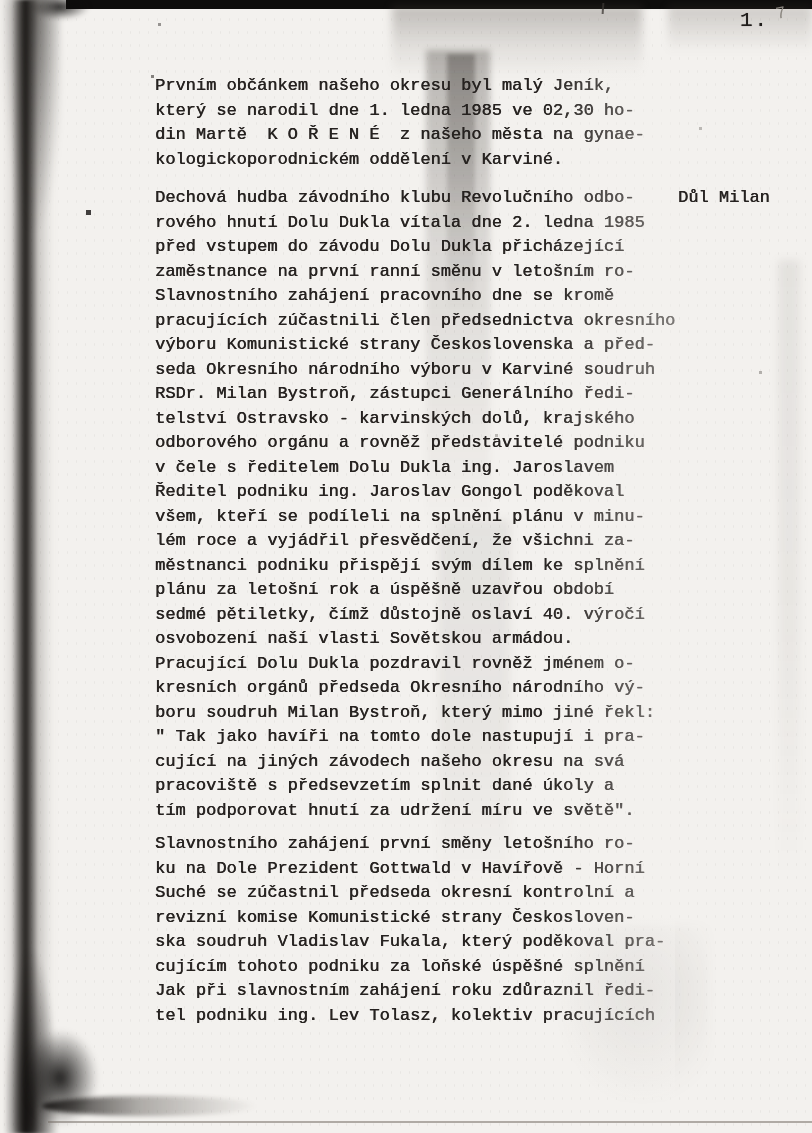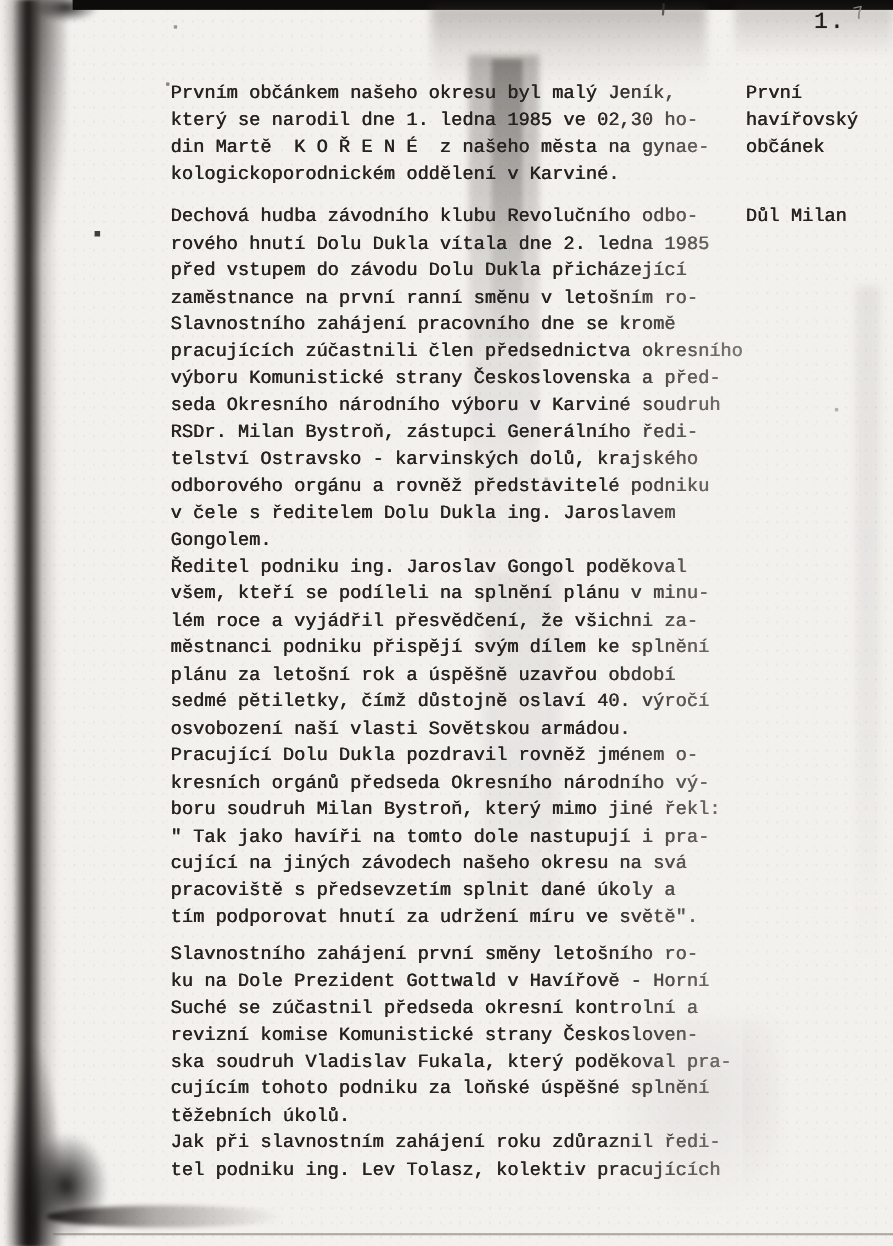--- a/index.html
+++ b/index.html
@@ -102,25 +102,20 @@
   <div class="stray-tick"></div>
 
   <div class="doc" id="doc">
       <div class="para" style="margin-top: 0px;">
         <div class="text">
           <div class="line">Prvním občánkem našeho okresu byl malý Jeník,</div>
           <div class="line">který se narodil dne 1. ledna 1985 ve 02,30 ho-</div>
           <div class="line">din Martě  K O Ř E N É  z našeho města na gynae-</div>
           <div class="line">kologickoporodnickém oddělení v Karviné.</div>
         </div>
-        <div class="note">
-          <div class="note-line">První</div>
-          <div class="note-line">havířovský</div>
-          <div class="note-line">občánek</div>
-        </div>
       </div>
       <div class="para" style="margin-top: 14px;">
         <div class="text">
           <div class="line">Dechová hudba závodního klubu Revolučního odbo-</div>
           <div class="line">rového hnutí Dolu Dukla vítala dne 2. ledna 1985</div>
           <div class="line">před vstupem do závodu Dolu Dukla přicházející</div>
           <div class="line">zaměstnance na první ranní směnu v letošním ro-</div>
         </div>
         <div class="note">
           <div class="note-line">Důl Milan</div>
@@ -129,21 +124,20 @@
       <div class="para" style="margin-top: 0px;">
         <div class="text">
           <div class="line">Slavnostního zahájení pracovního dne se kromě</div>
           <div class="line">pracujících zúčastnili člen předsednictva okresního</div>
           <div class="line">výboru Komunistické strany Československa a před-</div>
           <div class="line">seda Okresního národního výboru v Karviné soudruh</div>
           <div class="line">RSDr. Milan Bystroň, zástupci Generálního ředi-</div>
           <div class="line">telství Ostravsko - karvinských dolů, krajského</div>
           <div class="line">odborového orgánu a rovněž představitelé podniku</div>
           <div class="line">v čele s ředitelem Dolu Dukla ing. Jaroslavem</div>
-          <div class="line">Gongolem.</div>
           <div class="line">Ředitel podniku ing. Jaroslav Gongol poděkoval</div>
           <div class="line">všem, kteří se podíleli na splnění plánu v minu-</div>
           <div class="line">lém roce a vyjádřil přesvědčení, že všichni za-</div>
           <div class="line">městnanci podniku přispějí svým dílem ke splnění</div>
           <div class="line">plánu za letošní rok a úspěšně uzavřou období</div>
           <div class="line">sedmé pětiletky, čímž důstojně oslaví 40. výročí</div>
           <div class="line">osvobození naší vlasti Sovětskou armádou.</div>
           <div class="line">Pracující Dolu Dukla pozdravil rovněž jménem o-</div>
           <div class="line">kresních orgánů předseda Okresního národního vý-</div>
           <div class="line">boru soudruh Milan Bystroň, který mimo jiné řekl:</div>
@@ -155,21 +149,20 @@
         <div class="note"></div>
       </div>
       <div class="para" style="margin-top: 9px;">
         <div class="text">
           <div class="line">Slavnostního zahájení první směny letošního ro-</div>
           <div class="line">ku na Dole Prezident Gottwald v Havířově - Horní</div>
           <div class="line">Suché se zúčastnil předseda okresní kontrolní a</div>
           <div class="line">revizní komise Komunistické strany Českosloven-</div>
           <div class="line">ska soudruh Vladislav Fukala, který poděkoval pra-</div>
           <div class="line">cujícím tohoto podniku za loňské úspěšné splnění</div>
-          <div class="line">těžebních úkolů.</div>
           <div class="line">Jak při slavnostním zahájení roku zdůraznil ředi-</div>
           <div class="line">tel podniku ing. Lev Tolasz, kolektiv pracujících</div>
         </div>
       </div>
     </div>
 
   <div class="fade-right"></div>
   <div class="corner-blob"></div>
   <div class="corner-tail"></div>
   <div class="bottom-line"></div>

